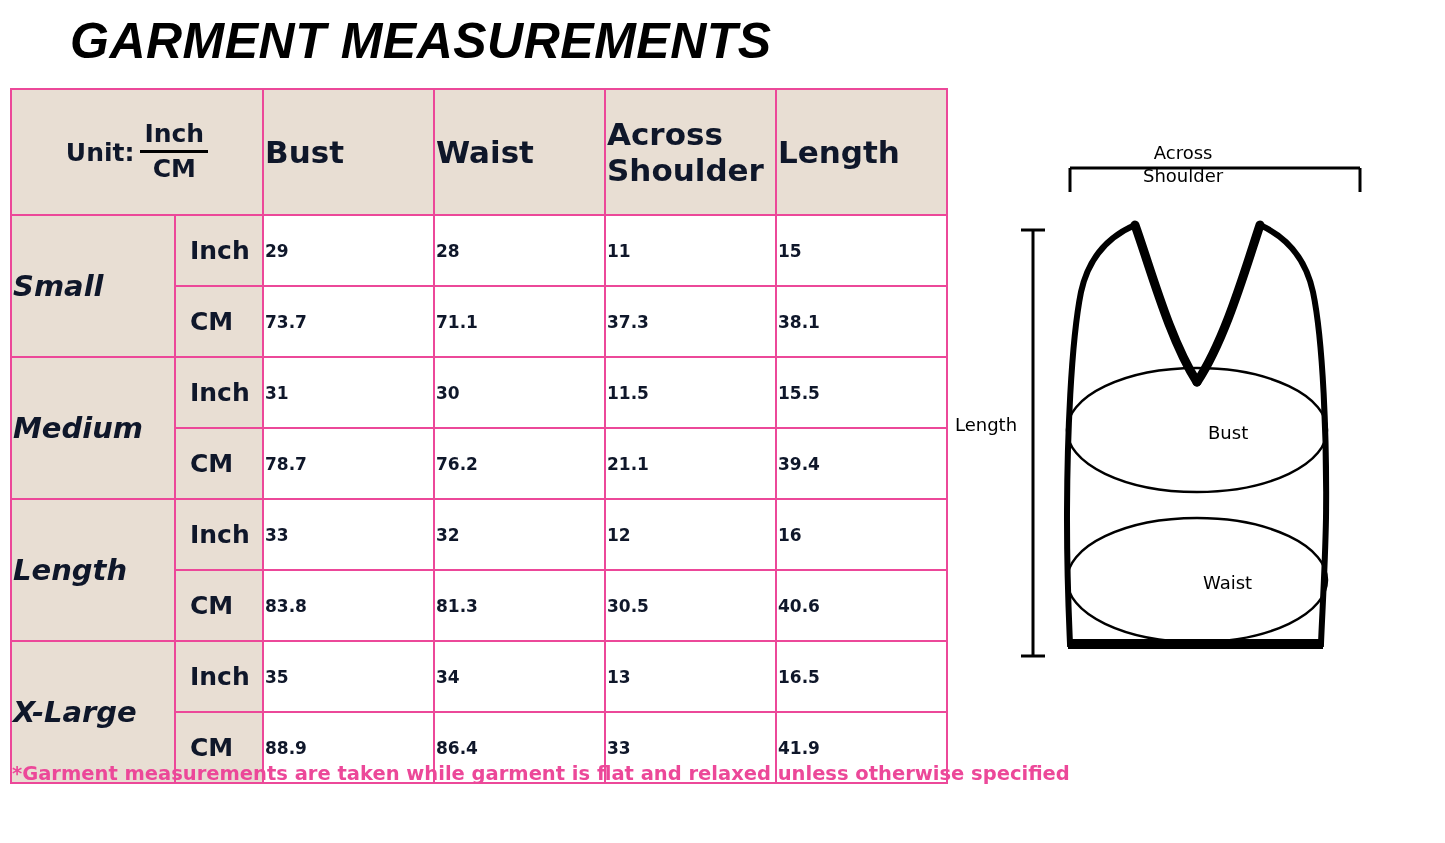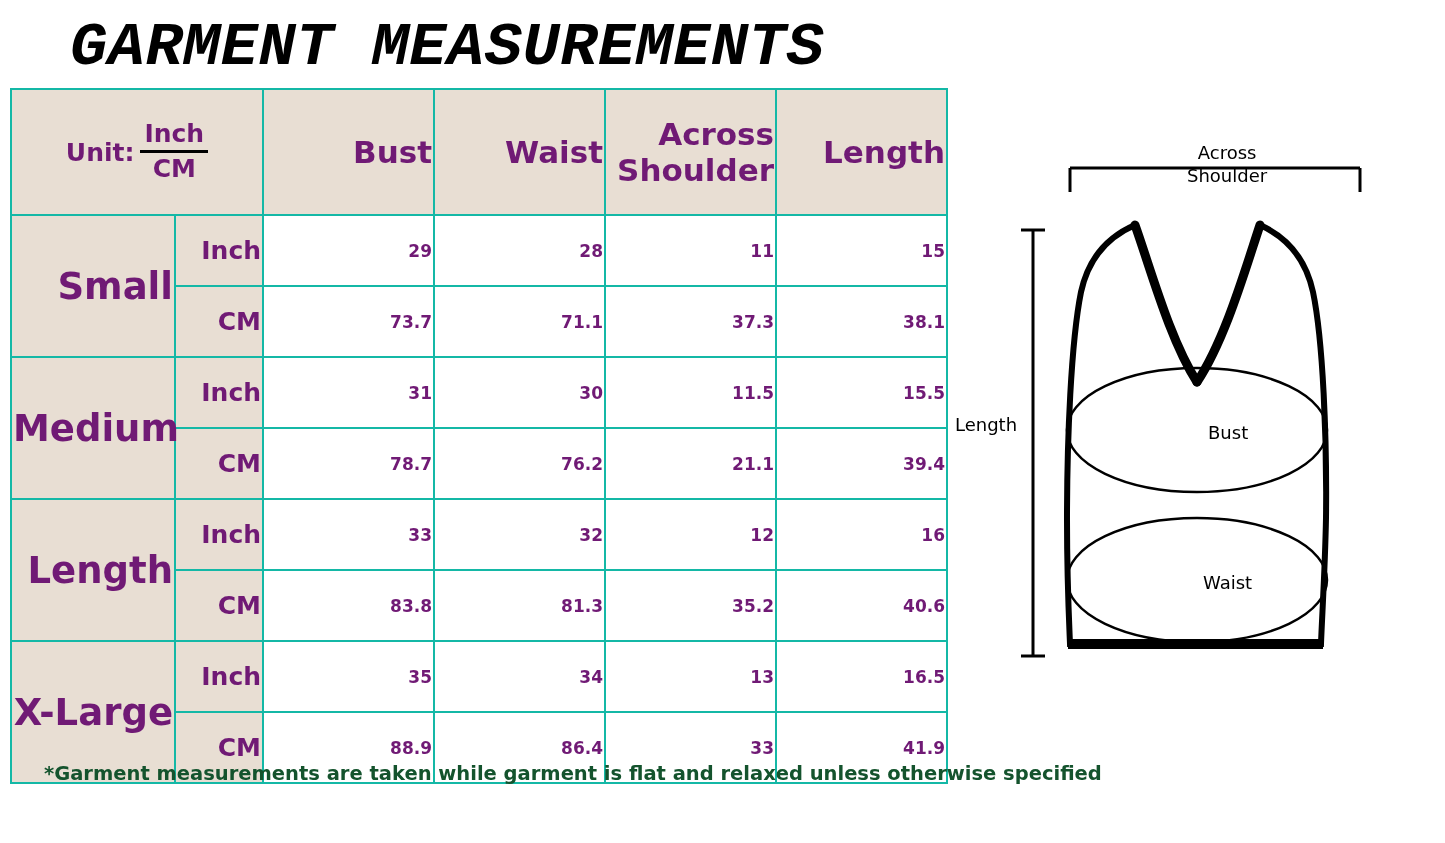--- a/index.html
+++ b/index.html
@@ -18,48 +18,48 @@
     position: relative;
     width: 1445px;
     height: 843px;
   }
 
   
   .title {
     position: absolute;
     left: 70px;
     top: 12px;
-    font-family: Liberation Mono, monospace;
+    font-family: Liberation Sans, sans-serif;
     font-style: italic;
     font-weight: bold;
-    font-size: 62px;
+    font-size: 50px;
     letter-spacing: 0.5px;
     color: #000;
     white-space: nowrap;
   }
 
   
   .table-wrap {
     position: absolute;
     left: 10px;
     top: 88px;
     width: 936px;
   }
   table.size-table {
     border-collapse: collapse;
     width: 936px;
     table-layout: fixed;
   }
   table.size-table td, table.size-table th {
-    border: 2px solid #14b8a6;
-    text-align: right;
+    border: 2px solid #ec4899;
+    text-align: left;
     vertical-align: middle;
     font-family: "DejaVu Sans", sans-serif;
     font-weight: bold;
-    color: #701a75;
+    color: #0f172a;
   }
   .hdr {
     background: #e8ded3;
     height: 122px;
     font-size: 31px;
   }
   .hdr-unit {
     background: #e8ded3;
     font-size: 25px;
   }
@@ -82,22 +82,23 @@
     border-bottom: 3px solid #000;
     padding: 0 4px 1px 4px;
   }
   .unit-frac .den {
     font-size: 25px;
     font-weight: bold;
     padding-top: 2px;
   }
   .size-cell {
     background: #e8ded3;
-    font-size: 37px;
+    font-size: 29px;
     width: 164px;
+    font-style: italic;
   }
   .unitrow-cell {
     background: #e8ded3;
     font-size: 25px;
     width: 88px;
     text-align: left;
     padding-left: 14px;
   }
   .val-cell {
     background: #ffffff;
@@ -108,23 +109,22 @@
   col.c-unit { width: 88px; }
   col.c-val  { width: 171px; }
 
   .note {
     position: absolute;
     left: 12px;
     top: 762px;
     font-family: "DejaVu Sans", sans-serif;
     font-weight: bold;
     font-size: 19.5px;
-    color: #14532d;
+    color: #ec4899;
     white-space: nowrap;
-    padding-left: 32px;
   }
 
   
   .diagram {
     position: absolute;
     left: 955px;
     top: 120px;
     width: 480px;
     height: 570px;
   }
@@ -133,21 +133,20 @@
     font-family: "DejaVu Sans", sans-serif;
     font-size: 18px;
     color: #000;
     text-align: center;
     white-space: nowrap;
   }
   .lbl-shoulder {
     left: 188px;
     top: 22px;
     line-height: 1.25;
-    margin-left: 44px;
   }
   .lbl-length {
     left: 0px;
     top: 294px;
   }
   .lbl-bust {
     left: 253px;
     top: 302px;
   }
   .lbl-waist {
@@ -233,21 +232,21 @@
           <td class="unitrow-cell">Inch</td>
           <td class="val-cell">33</td>
           <td class="val-cell">32</td>
           <td class="val-cell">12</td>
           <td class="val-cell">16</td>
         </tr>
         <tr>
           <td class="unitrow-cell">CM</td>
           <td class="val-cell">83.8</td>
           <td class="val-cell">81.3</td>
-          <td class="val-cell">35.2</td>
+          <td class="val-cell">30.5</td>
           <td class="val-cell">40.6</td>
         </tr>
 
         <tr>
           <td class="size-cell" rowspan="2">X-Large</td>
           <td class="unitrow-cell">Inch</td>
           <td class="val-cell">35</td>
           <td class="val-cell">34</td>
           <td class="val-cell">13</td>
           <td class="val-cell">16.5</td>

